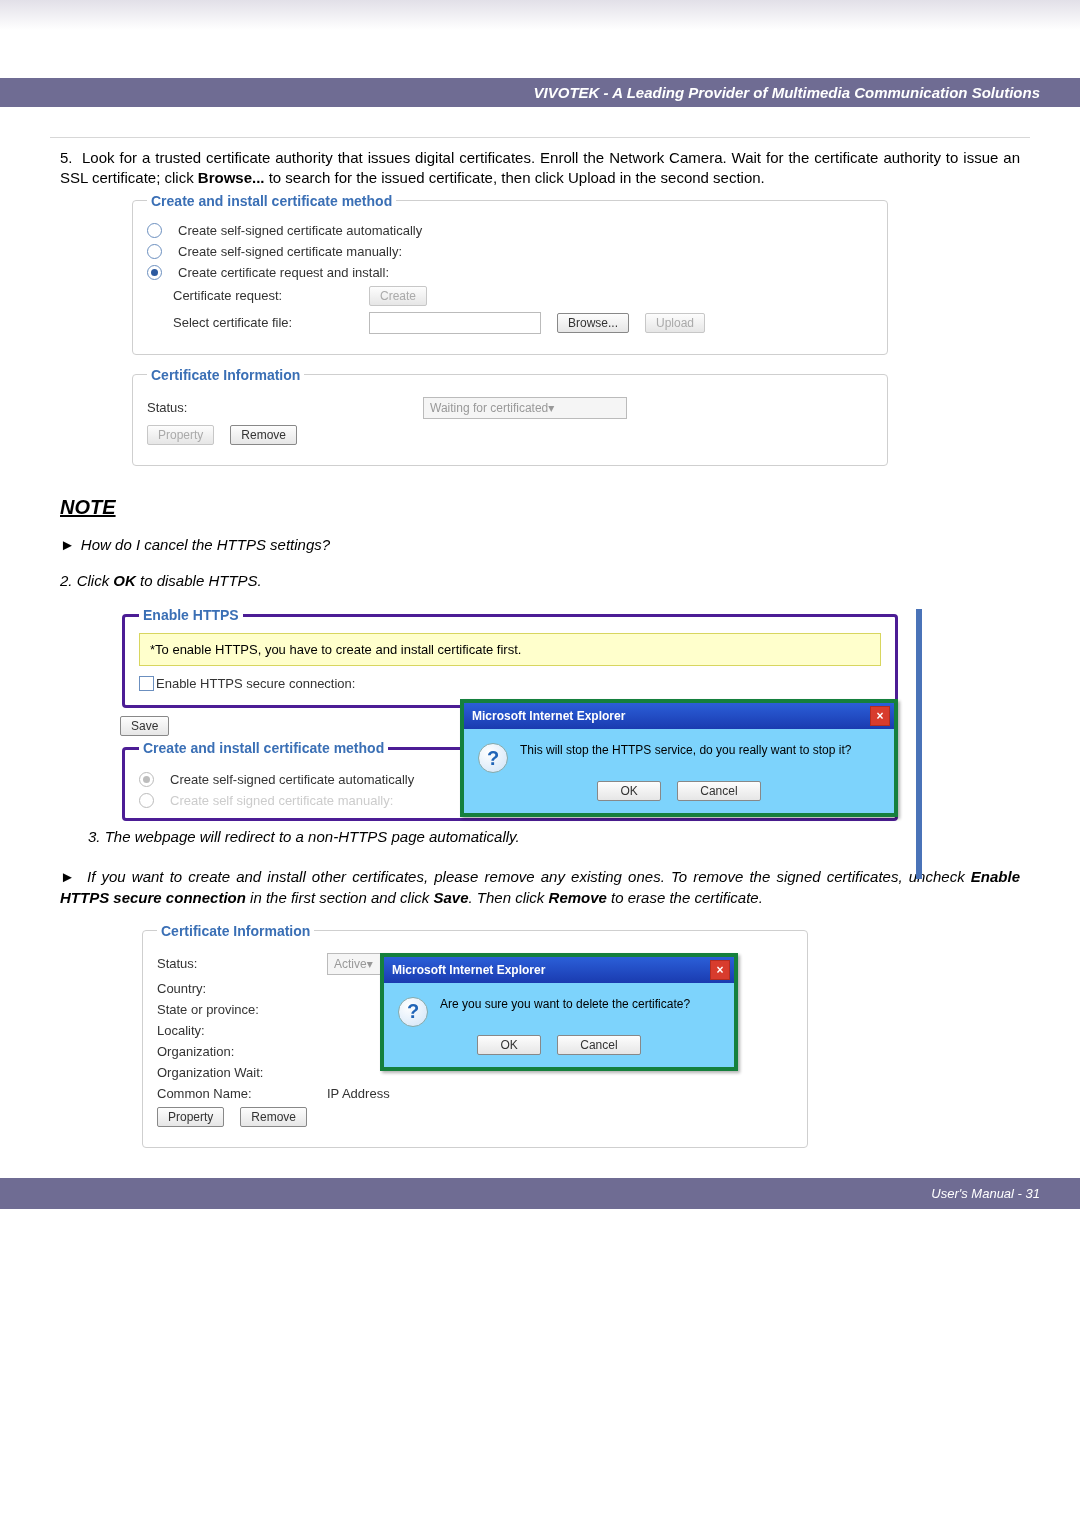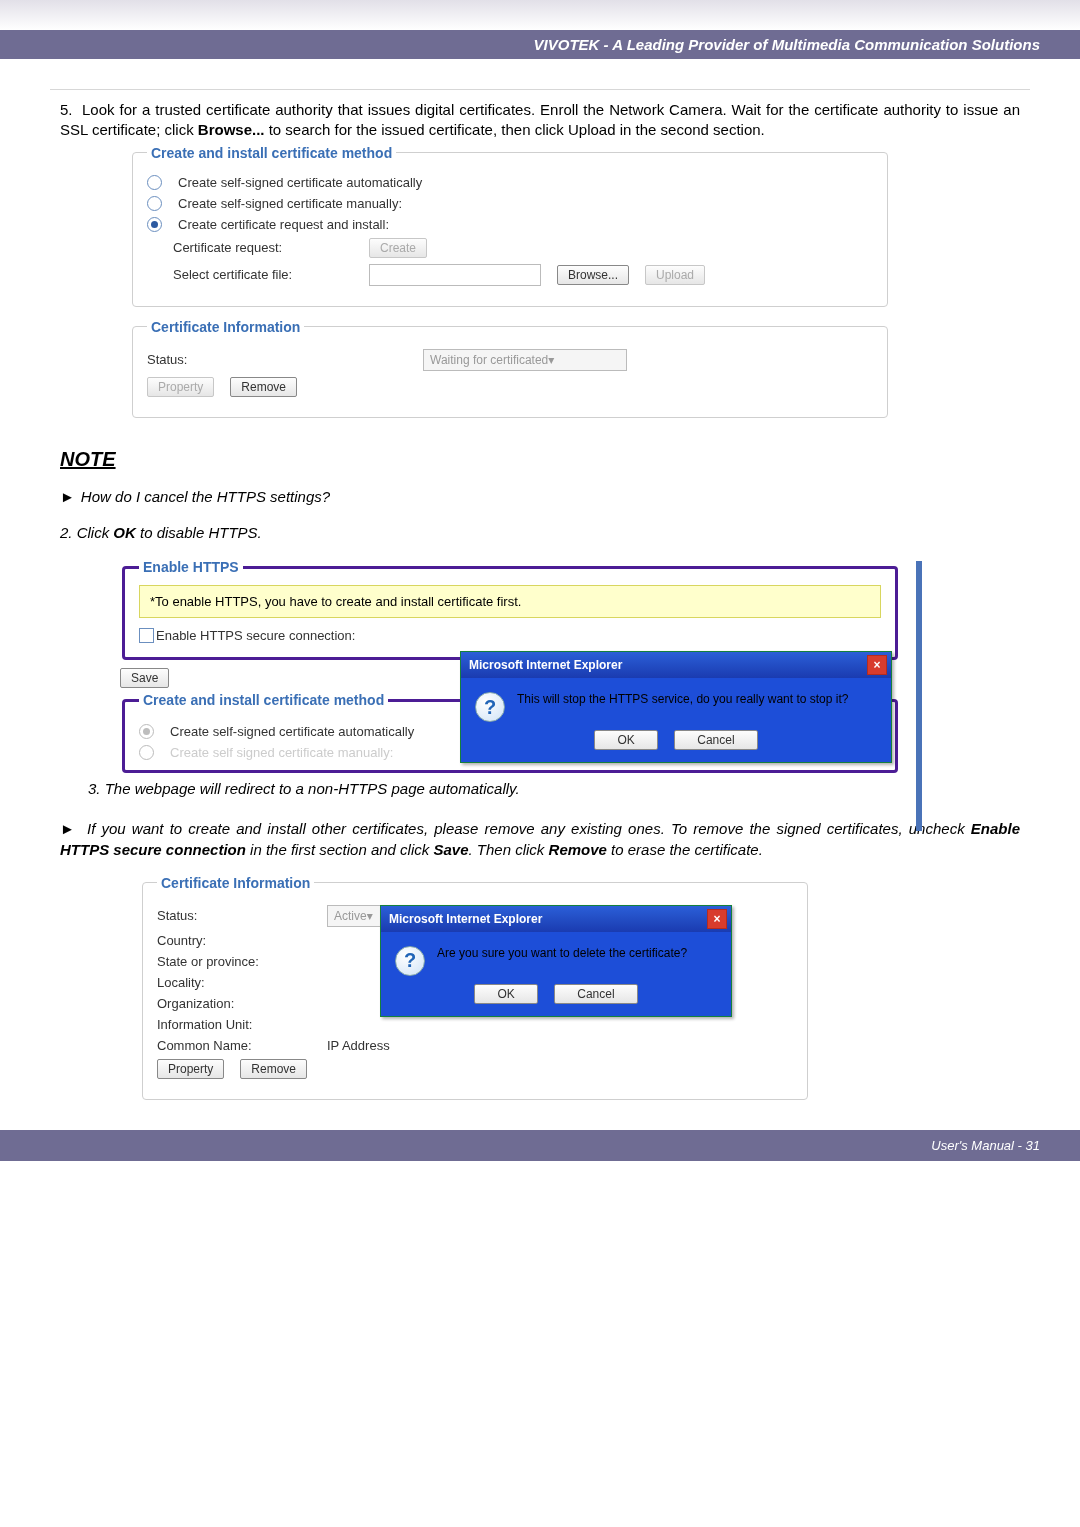--- a/index.html
+++ b/index.html
@@ -15,20 +15,21 @@
     background: linear-gradient(180deg, #e2e0e8 0%, #ffffff 100%);
   }
   .header-band {
     background: #6f6c93;
     color: #fff;
     font-style: italic;
     font-weight: bold;
     font-size: 15px;
     padding: 6px 40px;
     text-align: right;
+    margin-top: 48px;
   }
   .hr-under {
     border: none;
     border-top: 1px solid #d7d7d7;
     margin: 30px 50px 10px;
   }
   .content {
     padding: 0 60px;
   }
   .step-text {
@@ -125,22 +126,22 @@
     border:1px solid #d8d65f;
     padding:8px 10px;
     font-size:13px;
     margin-bottom:10px;
   }
   .checkbox-row { display:flex; align-items:center; gap:2px; font-size:13px; color:#333;}
   .chk { width:13px; height:13px; border:1px solid #6b8fbf; background:#fff; display:inline-block;}
   .save-btn-row { margin: 8px 0 4px; }
   .dialog {
     position:absolute;
-    background:#1d4ed8;
-    border:1px solid #15803d;
+    background:#7dd3fc;
+    border:4px solid #15803d;
     box-shadow: 2px 2px 3px rgba(0,0,0,.3);
     font-family: Tahoma, sans-serif;
   }
   .dialog .titlebar {
     background: linear-gradient(#2b5fd8,#1a3bb0);
     color:#fff;
     font-size:12px;
     font-weight:bold;
     padding:3px 4px 3px 8px;
     display:flex;
@@ -329,21 +330,21 @@
       <div class="ci-row">
           <span class="lbl">State or province:</span>
         </div>
       <div class="ci-row">
           <span class="lbl">Locality:</span>
         </div>
       <div class="ci-row">
           <span class="lbl">Organization:</span>
         </div>
       <div class="ci-row">
-          <span class="lbl">Information Unit:</span>
+          <span class="lbl">Organization Wait:</span>
         </div>
       <div class="ci-row">
           <span class="lbl">Common Name:</span>
           <span>IP Address</span>
         </div>
       <div class="plain-row">
         <button class="btn">Property</button>
         <button class="btn">Remove</button>
       </div>
     </fieldset>

